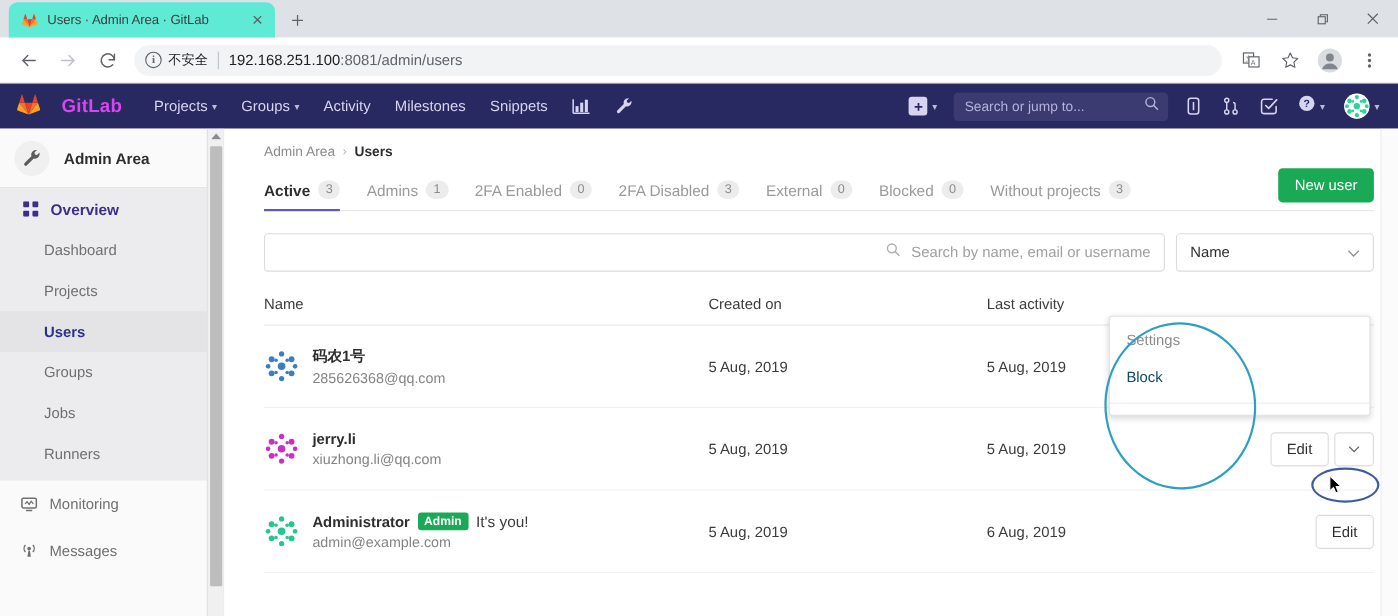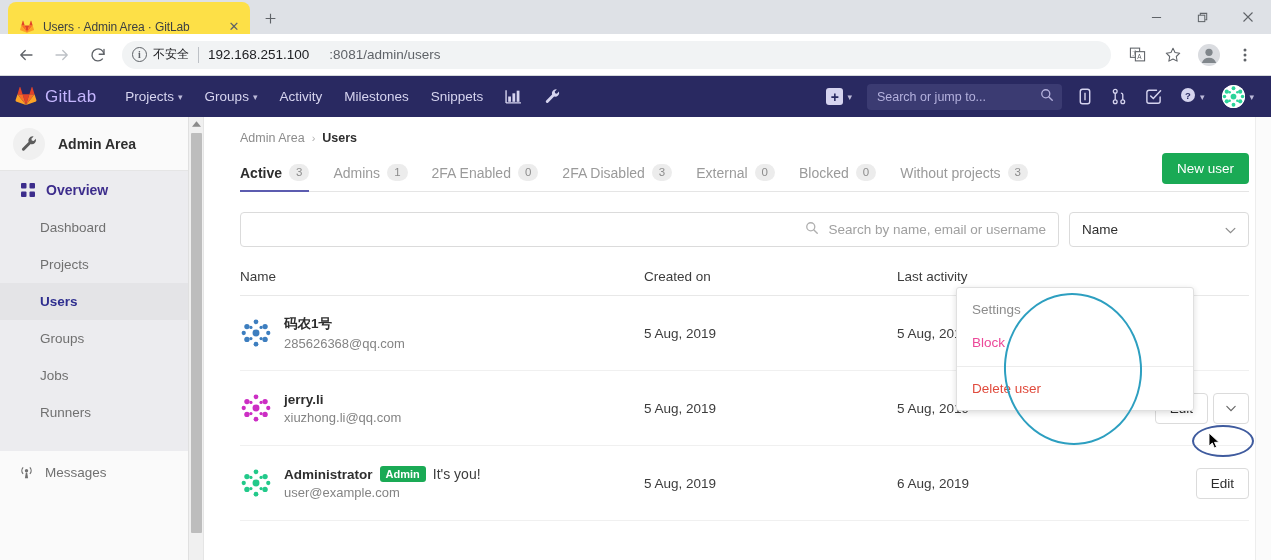--- a/index.html
+++ b/index.html
@@ -11,22 +11,22 @@
   }
 
   
   .browser { width: 1271px; height: 560px; position: relative; }
 
   .tabstrip {
     height: 34px; background: #dee1e6; position: relative;
     display: flex; align-items: flex-end; padding-left: 8px;
   }
   .tab {
-    height: 32px; width: 242px; background: #fde047;
-    border-radius: 8px 8px 0 0; display: flex; align-items: flex-end;
+    height: 32px; width: 242px; background: #5eead4;
+    border-radius: 8px 8px 0 0; display: flex; align-items: center;
     padding: 0 8px 0 11px; position: relative;
   }
   .tab-fav {
     width: 16px; height: 16px; flex: 0 0 16px; position: relative; margin-right: 8px;
   }
   .tab-title {
     font-size: 12px; color: #3c4043; white-space: nowrap; overflow: hidden;
     flex: 1; letter-spacing: -0.1px;
   }
   .tab-close {
@@ -63,31 +63,31 @@
     width: 15px; height: 15px; border: 1.4px solid #5f6368; border-radius: 50%;
     display: flex; align-items: center; justify-content: center;
     font-size: 10px; font-weight: bold; color: #5f6368; flex: 0 0 15px;
     font-family: "Liberation Serif", serif;
   }
   .omni-insecure {
     font-size: 12px; color: #202124; margin-left: 6px; white-space: nowrap;
   }
   .omni-sep { width: 1px; height: 16px; background: #bdc1c6; margin: 0 9px; }
   .omni-url { font-size: 13.5px; color: #202124; white-space: nowrap; }
-  .omni-url .dim { color: #5f6368; padding-left: 20px; }
+  .omni-url .dim { color: #5f6368; }
   .tb-right { display: flex; align-items: center; }
 
   
   .gl-nav {
     height: 41px; background: #292961; display: flex; align-items: center;
     padding-left: 14px; position: relative;
   }
   .gl-logo { display: flex; align-items: center; margin-right: 18px; }
   .gl-logo-text {
-    color: #c4b5fd; font-size: 17px; margin-left: 7px; letter-spacing: 0.2px;
+    color: #d946ef; font-size: 17px; margin-left: 18px; letter-spacing: 0.2px; font-weight: bold;
   }
   .gl-navitems { display: flex; align-items: center; }
   .gl-navitem {
     color: #d6d4ef; font-size: 13.5px; padding: 0 11px; height: 41px;
     display: flex; align-items: center; white-space: nowrap;
   }
   .caret { margin-left: 4px; font-size: 9px; opacity: .85; }
   .gl-nav-right {
     position: absolute; right: 8px; top: 0; height: 41px;
     display: flex; align-items: center;
@@ -122,21 +122,21 @@
   }
   .sb-head {
     height: 54px; display: flex; align-items: center; padding-left: 13px;
     border-bottom: 1px solid #e5e5e5; background: #fafafa;
   }
   .sb-head-icon {
     width: 32px; height: 32px; border-radius: 50%; background: #f0f0f0;
     display: flex; align-items: center; justify-content: center; margin-right: 13px;
   }
   .sb-head-title { font-size: 14px; font-weight: bold; color: #2e2e2e; }
-  .sb-section { background: #ececef; padding-bottom: 20px; }
+  .sb-section { background: #ececef; padding-bottom: 6px; }
   .sb-top {
     display: flex; align-items: center; height: 38px; padding-left: 18px;
     color: #3d2d8c; font-size: 14px; font-weight: 600;
     border-left: 3px solid #2e2e8f; margin-left: -3px; padding-left: 21px;
   }
   .sb-top .ic { margin-right: 11px; display: flex; }
   .sb-item {
     height: 37px; display: flex; align-items: center; padding-left: 40px;
     font-size: 13.5px; color: #707070;
   }
@@ -243,26 +243,26 @@
     padding: 7px 14px; font-size: 13.5px; color: #2e2e2e;
   }
   .caret-btn {
     border: 1px solid #dbdbdb; border-radius: 4px; background: #fff;
     padding: 7px 12px; font-size: 10px; color: #666;
     display:flex; align-items:center;
   }
 
   
   .dropdown {
-    position: absolute; left: 752px; top: 170px; width: 238px;
+    position: absolute; left: 804px; top: 170px; width: 238px;
     background: #fff; border: 1px solid #e0e0e0; border-radius: 3px;
     box-shadow: 0 2px 6px rgba(0,0,0,.14); z-index: 40; padding: 6px 0 4px;
   }
   .dd-item {
-    padding: 7px 15px; font-size: 13.5px; color: #ec4899; line-height: 1.4;
+    padding: 7px 15px; font-size: 13.5px; color: #0c4a6e; line-height: 1.4;
   }
   .dd-item.muted { color: #8c8c8c; }
   .dd-item.danger { color: #e04b3d; }
   .dd-sep { height: 1px; background: #ececec; margin: 6px 0; }
 
   
   .anno { position: absolute; pointer-events: none; z-index: 60; }
   .anno-ellipse {
     left: 1004px; top: 293px; width: 138px; height: 152px;
     border: 2.5px solid #2d9fc0; border-radius: 50%;
@@ -537,20 +537,30 @@
           </div>
         <div class="sb-item">
             <span>Jobs</span>
           </div>
         <div class="sb-item">
             <span>Runners</span>
           </div>
       </div>
 
       <div class="sb-bottom">
+        <div class="sb-brow">
+          <span class="ic">
+            <svg width="15" height="15" viewBox="0 0 16 16">
+                <rect x="1" y="2" width="14" height="9.5" rx="1.3" fill="none" stroke="#707070" stroke-width="1.5"></rect>
+                <path d="M5 14h6" stroke="#707070" stroke-width="1.5"></path>
+                <path d="M4 7.5l2-2 2 2.5 2-3 2 2.5" fill="none" stroke="#707070" stroke-width="1.2"></path>
+              </svg>
+          </span>
+          <span>Monitoring</span>
+        </div>
         <div class="sb-brow">
           <span class="ic">
             <svg width="15" height="15" viewBox="0 0 16 16">
                 <circle cx="8" cy="6" r="1.8" fill="#707070"></circle>
                 <path d="M4.4 2.6a5 5 0 0 0 0 6.8M11.6 2.6a5 5 0 0 1 0 6.8" fill="none" stroke="#707070" stroke-width="1.3"></path>
                 <path d="M7.3 8h1.4l1 6H6.3z" fill="#707070"></path>
               </svg>
           </span>
           <span>Messages</span>
         </div>
@@ -728,35 +738,34 @@
                   <circle cx="15.8" cy="16.2" r="1.2"></circle>
               </g>
             </svg>
           </span>
           <span>
             <span class="uname">
               <span>Administrator</span>
               <span class="admin-badge">Admin</span>
               <span class="itsyou">It's you!</span>
             </span>
-            <div class="uemail">user@example.com</div>
+            <div class="uemail">admin@example.com</div>
           </span>
         </div>
         <div class="ucreated">5 Aug, 2019</div>
         <div class="uactivity">6 Aug, 2019</div>
         <div class="uactions">
           <button class="edit-btn">Edit</button>
         </div>
       </div>
 
       <div class="dropdown">
         <div class="dd-item muted">Settings</div>
         <div class="dd-item">Block</div>
         <div class="dd-sep"></div>
-        <div class="dd-item danger">Delete user</div>
       </div>
 
       <div class="page-scroll"></div>
 
     </div>
   </div>
 
   <div class="anno anno-ellipse"></div>
   <div class="anno anno-ellipse2"></div>
 

